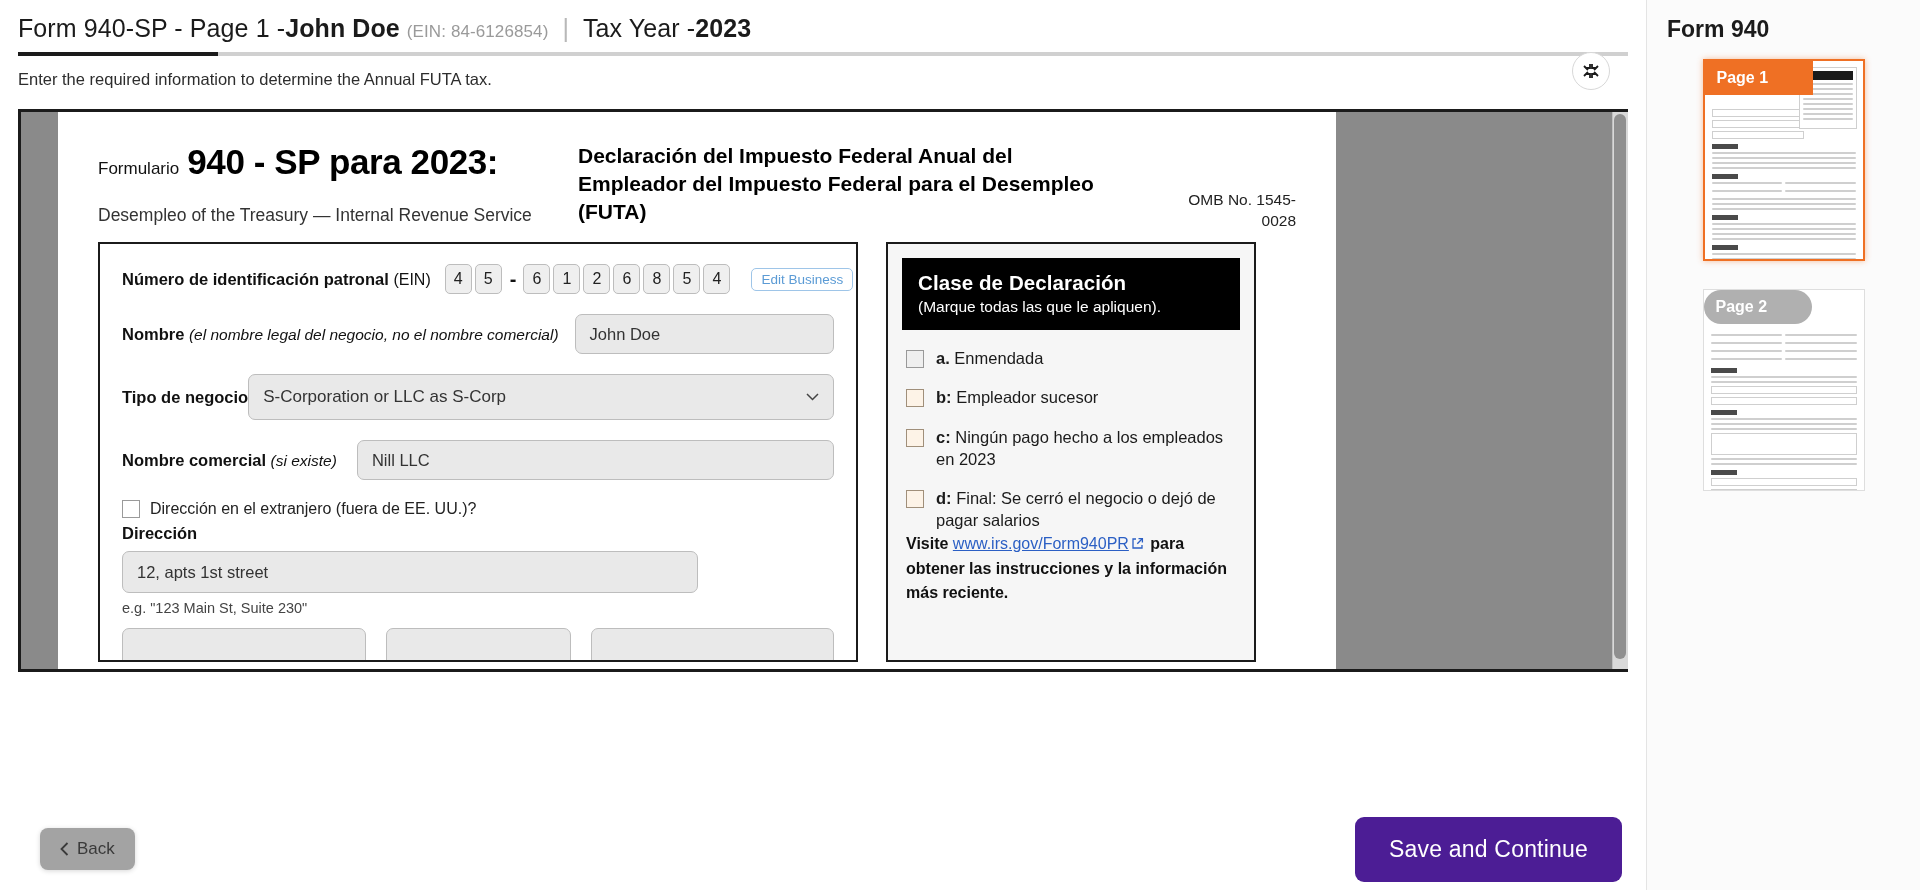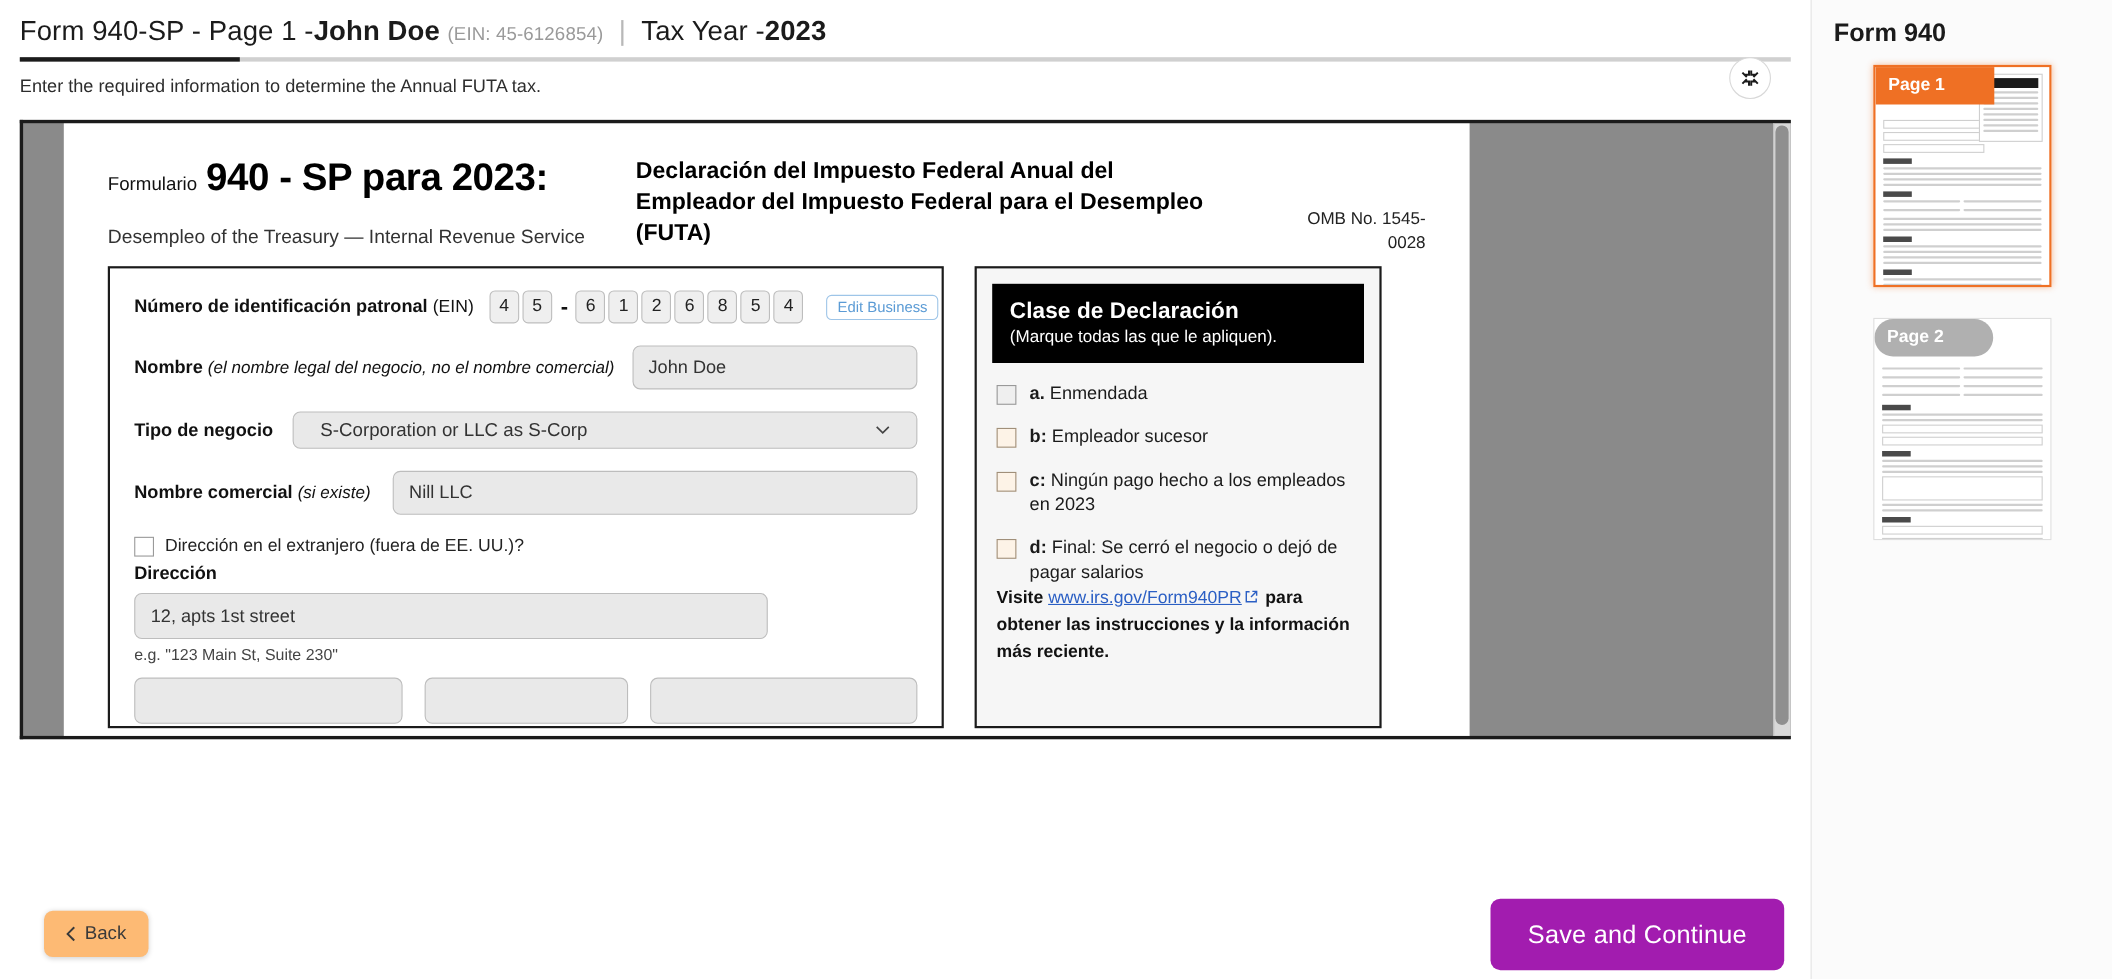--- a/index.html
+++ b/index.html
@@ -124,22 +124,22 @@
   }
 
   
   .inp {
     background: #e9e9e9; border: 1px solid #bdbdbd; border-radius: 7px;
     height: 40px; padding: 0 14px; font-size: 16.5px; color: #333;
     display: flex; align-items: center; font-family: "Liberation Sans", sans-serif;
   }
   .inp-name { width: 262px; margin-left: 16px; }
   .sel {
-    width: 586px; margin-left: 18px; background: #e9e9e9; border: 1px solid #bdbdbd;
-    border-radius: 7px; height: 34px; padding: 0 24px; font-size: 17px; color: #333;
+    width: 586px; background: #e9e9e9; border: 1px solid #bdbdbd;
+    border-radius: 7px; height: 46px; padding: 0 14px; font-size: 17px; color: #333;
     display: flex; align-items: center; justify-content: space-between; cursor: pointer;
   }
   .inp-com { width: 496px; margin-left: 20px; }
   .chk-row { display: flex; align-items: center; margin: 8px 0 6px 0; }
   .chk {
     width: 18px; height: 18px; border: 1px solid #9a9a9a; background: #fff;
     margin-right: 10px; cursor: pointer; flex: none;
   }
   .chk-lbl { font-size: 16px; color: #222; }
   .dir-lbl { font-size: 16.5px; font-weight: 700; color: #111; margin: 4px 0 8px 0; }
@@ -171,27 +171,27 @@
   .ext-ico { display: inline-block; margin: 0 2px; vertical-align: -1px; }
 
   
   .bottom-bar {
     position: absolute; left: 0; bottom: 0; width: 1646px; height: 82px;
     background: #fff; display: flex; align-items: center;
     justify-content: space-between; padding: 0 24px 0 40px;
   }
   .back-btn {
     display: flex; align-items: center; gap: 8px;
-    background: #fdba74; border: none; border-radius: 8px;
+    background: #a3a3a3; border: none; border-radius: 8px;
     box-shadow: 0 1px 5px rgba(0,0,0,.16);
     padding: 11px 20px; font-size: 17px; color: #3a3a3a; cursor: pointer;
     font-family: "Liberation Sans", sans-serif;
   }
   .save-btn {
-    background: #a21caf; color: #fff; border: none; border-radius: 9px;
+    background: #4c1d95; color: #fff; border: none; border-radius: 9px;
     padding: 19px 34px; font-size: 23px; cursor: pointer;
     font-family: "Liberation Sans", sans-serif; letter-spacing: .2px;
   }
 
   
   .sidebar {
     width: 274px; height: 890px; background: #fbfbfb;
     border-left: 1px solid #e4e4e4; padding: 16px 20px 0 20px; position: relative;
   }
   .sb-title { font-size: 23px; font-weight: 700; color: #1b1b1b; margin-bottom: 16px; }
@@ -223,21 +223,21 @@
 <body>
 
 <div class="app">
 
   <div class="main-col">
 
     <div class="page-header">
       <div class="title-line">
         <span class="t-light">Form 940-SP - Page 1 - </span>
         <span class="t-bold">John Doe</span>
-        <span class="t-ein">(EIN: 45-6126854)</span>
+        <span class="t-ein">(EIN: 84-6126854)</span>
         <span class="t-sep">|</span>
         <span class="t-light">Tax Year - </span>
         <span class="t-bold">2023</span>
       </div>
       <div class="title-underline"></div>
       <div class="subtitle">Enter the required information to determine the Annual FUTA tax.</div>
 
       <div class="expand-btn">
         <svg width="18" height="18" viewBox="0 0 18 18">
           <path d="M8 2 L8 6 L4 6 M2 4 L6 8" stroke="#1b1b1b" stroke-width="1.8" fill="none"></path>

